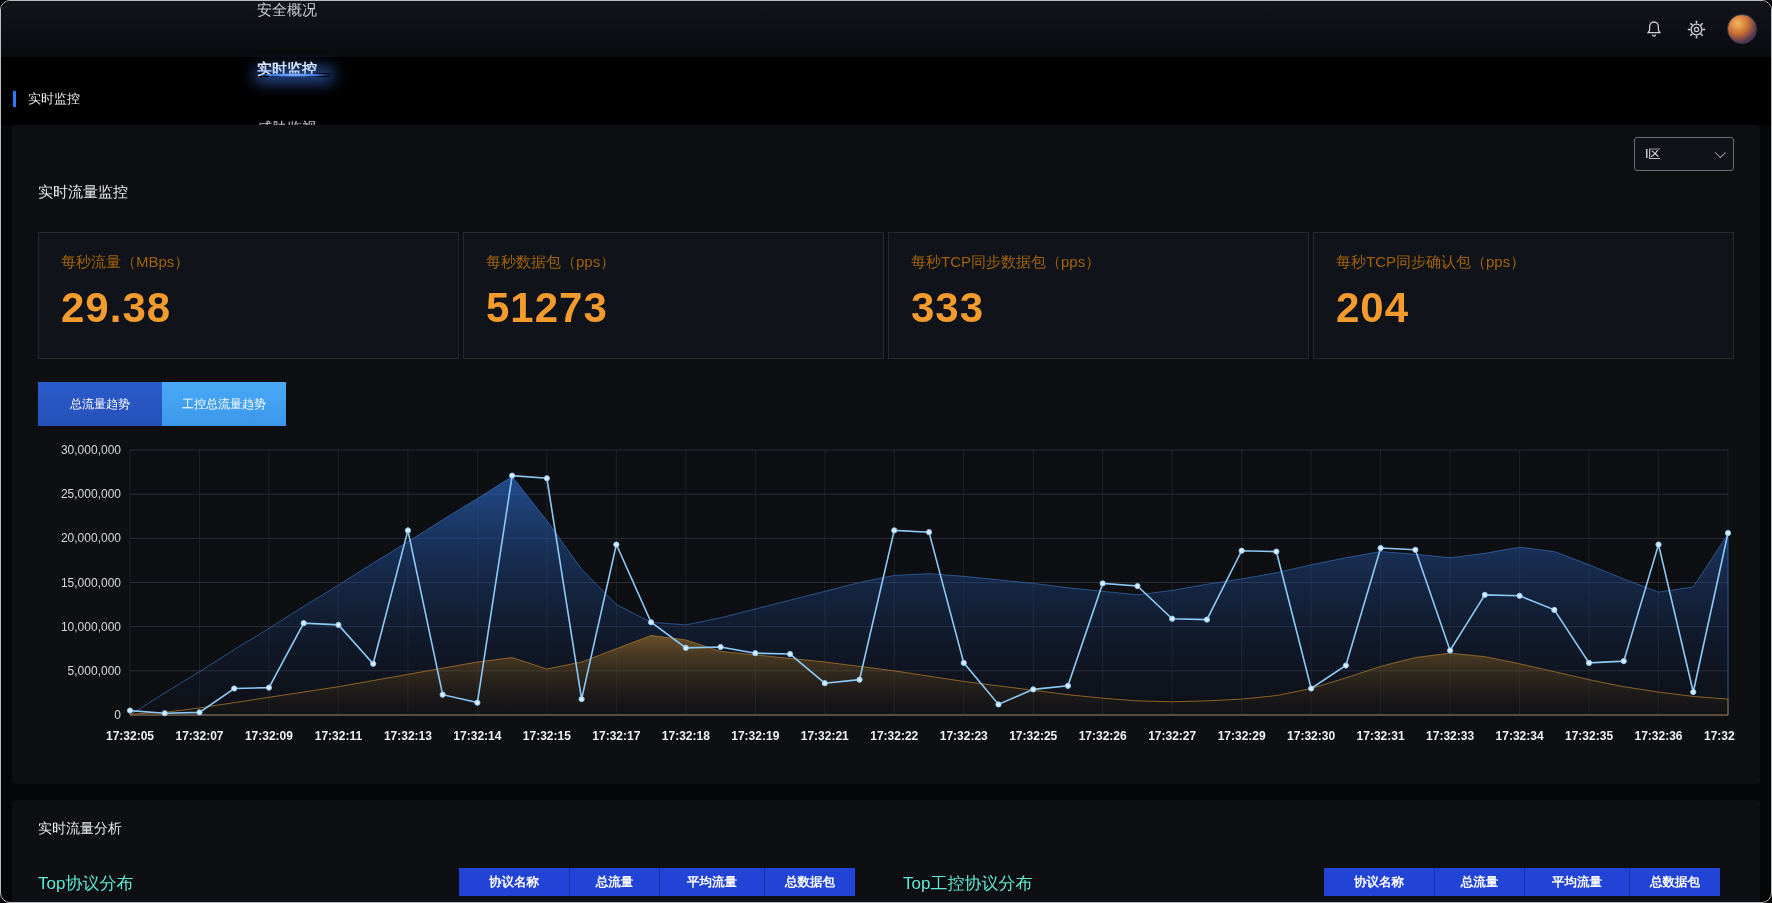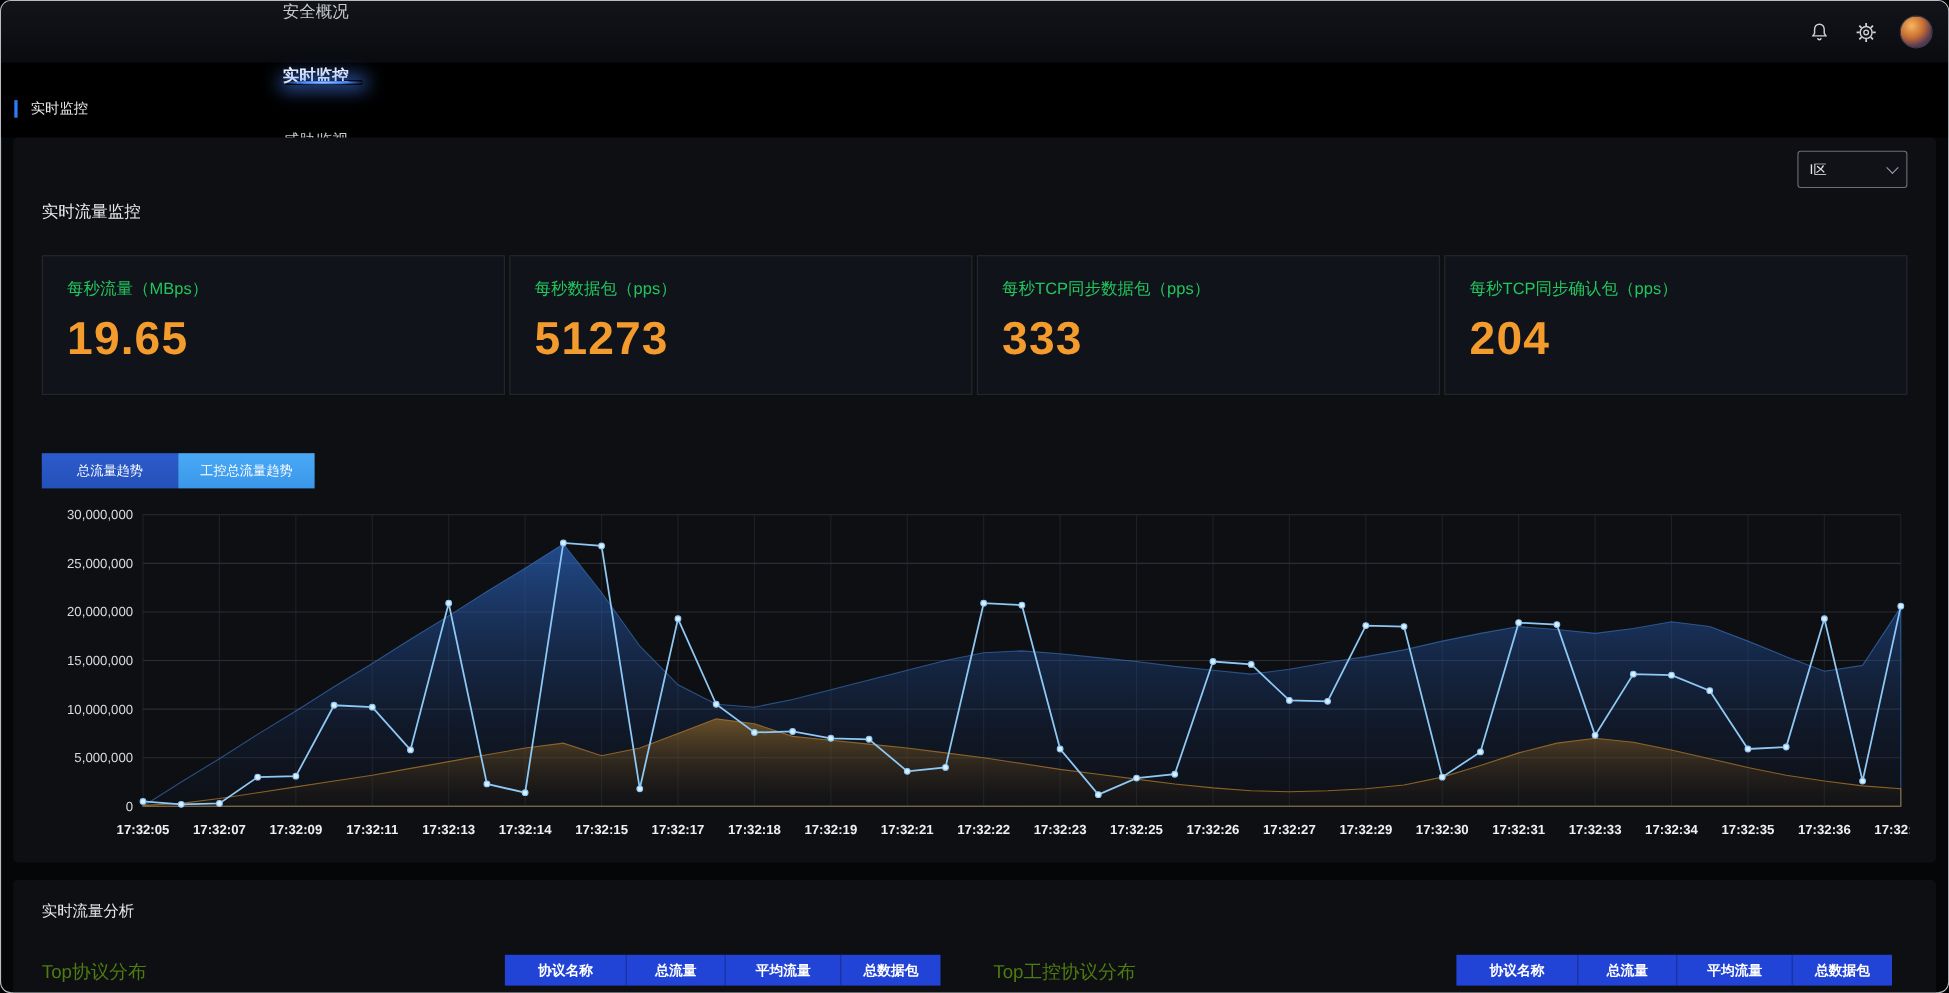--- a/index.html
+++ b/index.html
@@ -57,37 +57,37 @@
     transform:rotate(45deg) translateY(-2px);
   }
   .sec-title{ color:#e8eaec; font-size:15px; }
   .panel-monitor .sec-title{ padding-top:58px; }
   .panel-analysis .sec-title{ padding-top:20px; font-size:14px; }
   
   .stats-row{ display:flex; gap:4px; margin-top:30px; height:127px; }
   .stat-card{
     flex:1; background:#101319; border:1px solid #26282e; padding:20px 22px;
   }
-  .stat-label{ color:#22c55e; font-size:15px; }
+  .stat-label{ color:#a16207; font-size:15px; }
   .stat-value{ color:#f39c2d; font-size:42px; font-weight:bold; margin-top:12px; letter-spacing:1px; }
   
   .trend-tabs{ display:flex; margin-top:23px; }
   .trend-tab{
-    min-width:124px; height:32px; display:flex; align-items:center; justify-content:center;
-    color:#fff; font-size:12px; cursor:pointer; padding:12px 14px;margin-top:30px;
+    min-width:124px; height:44px; display:flex; align-items:center; justify-content:center;
+    color:#fff; font-size:12px; cursor:pointer; padding:12px 14px;
   }
   .trend-tab.t0{ background:linear-gradient(180deg,#2c5ccc,#2450b8); }
   .trend-tab.t1{ background:linear-gradient(180deg,#49a9f6,#3b97ea);text-align:center; }
   
   .chart-wrap{ margin-top:10px; }
   .chart-wrap svg{ display:block; width:1698px; height:315px; }
   
   .tables-row{ display:flex; gap:34px; margin-top:30px; }
   .table-half{ flex:1; display:flex; align-items:flex-start; }
-  .table-title{ color:#4d7c0f; font-size:17px; padding-top:4px; }
+  .table-title{ color:#5eead4; font-size:17px; padding-top:4px; }
   .ptable{ margin-left:auto; width:410px; }
   .ptable-head{ display:flex; height:28px; }
   .ptable-head .cell{
     background:#2244d6; color:#ffffff; font-size:12.5px; font-weight:bold;
     display:flex; align-items:center; justify-content:center;
   }
   .ptable-head .cell + .cell{ border-left:1px solid #1a33a6; }
   .c0{ width:110px; } .c1{ width:90px; } .c2{ width:105px; } .c3{ width:91px; }
 </style>
 </head>
@@ -158,21 +158,21 @@
       <div class="zone-select">
         <span>Ⅰ区</span>
         <span class="chev"></span>
       </div>
 
       <div class="sec-title">实时流量监控</div>
 
       <div class="stats-row">
         <div class="stat-card">
           <div class="stat-label">每秒流量（MBps）</div>
-          <div class="stat-value">19.65</div>
+          <div class="stat-value">29.38</div>
         </div>
         <div class="stat-card">
           <div class="stat-label">每秒数据包（pps）</div>
           <div class="stat-value">51273</div>
         </div>
         <div class="stat-card">
           <div class="stat-label">每秒TCP同步数据包（pps）</div>
           <div class="stat-value">333</div>
         </div>
         <div class="stat-card">

